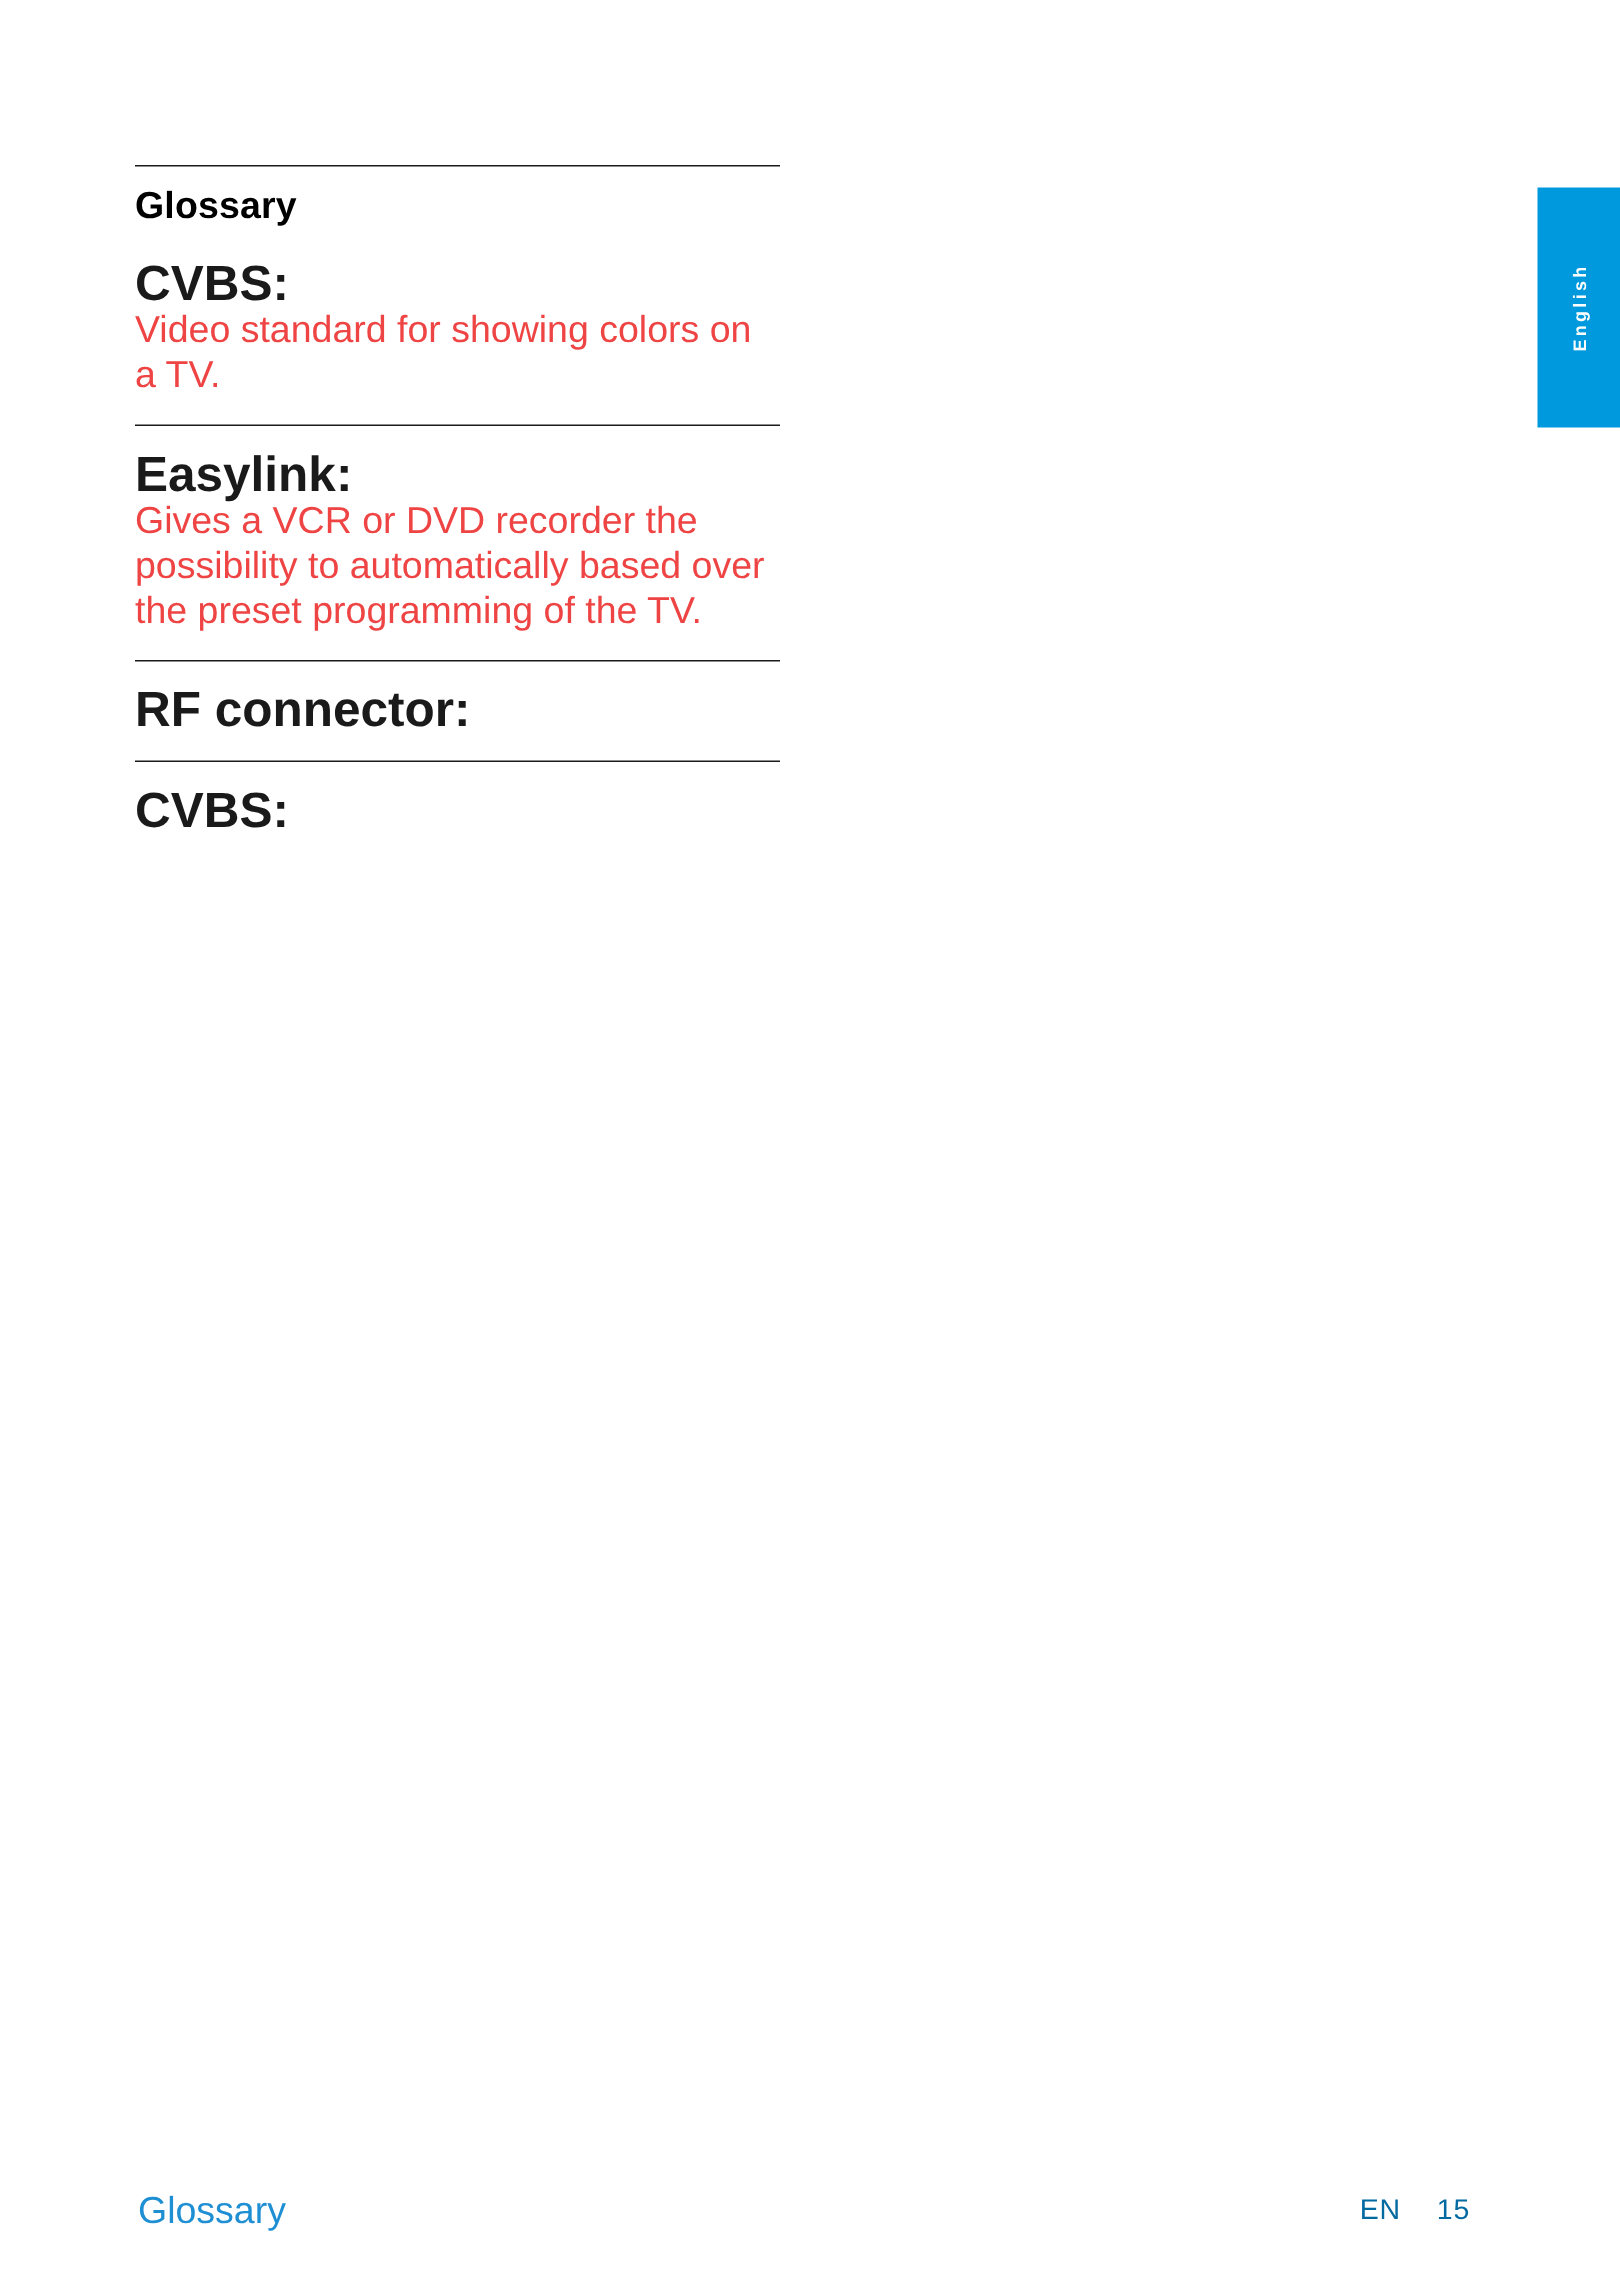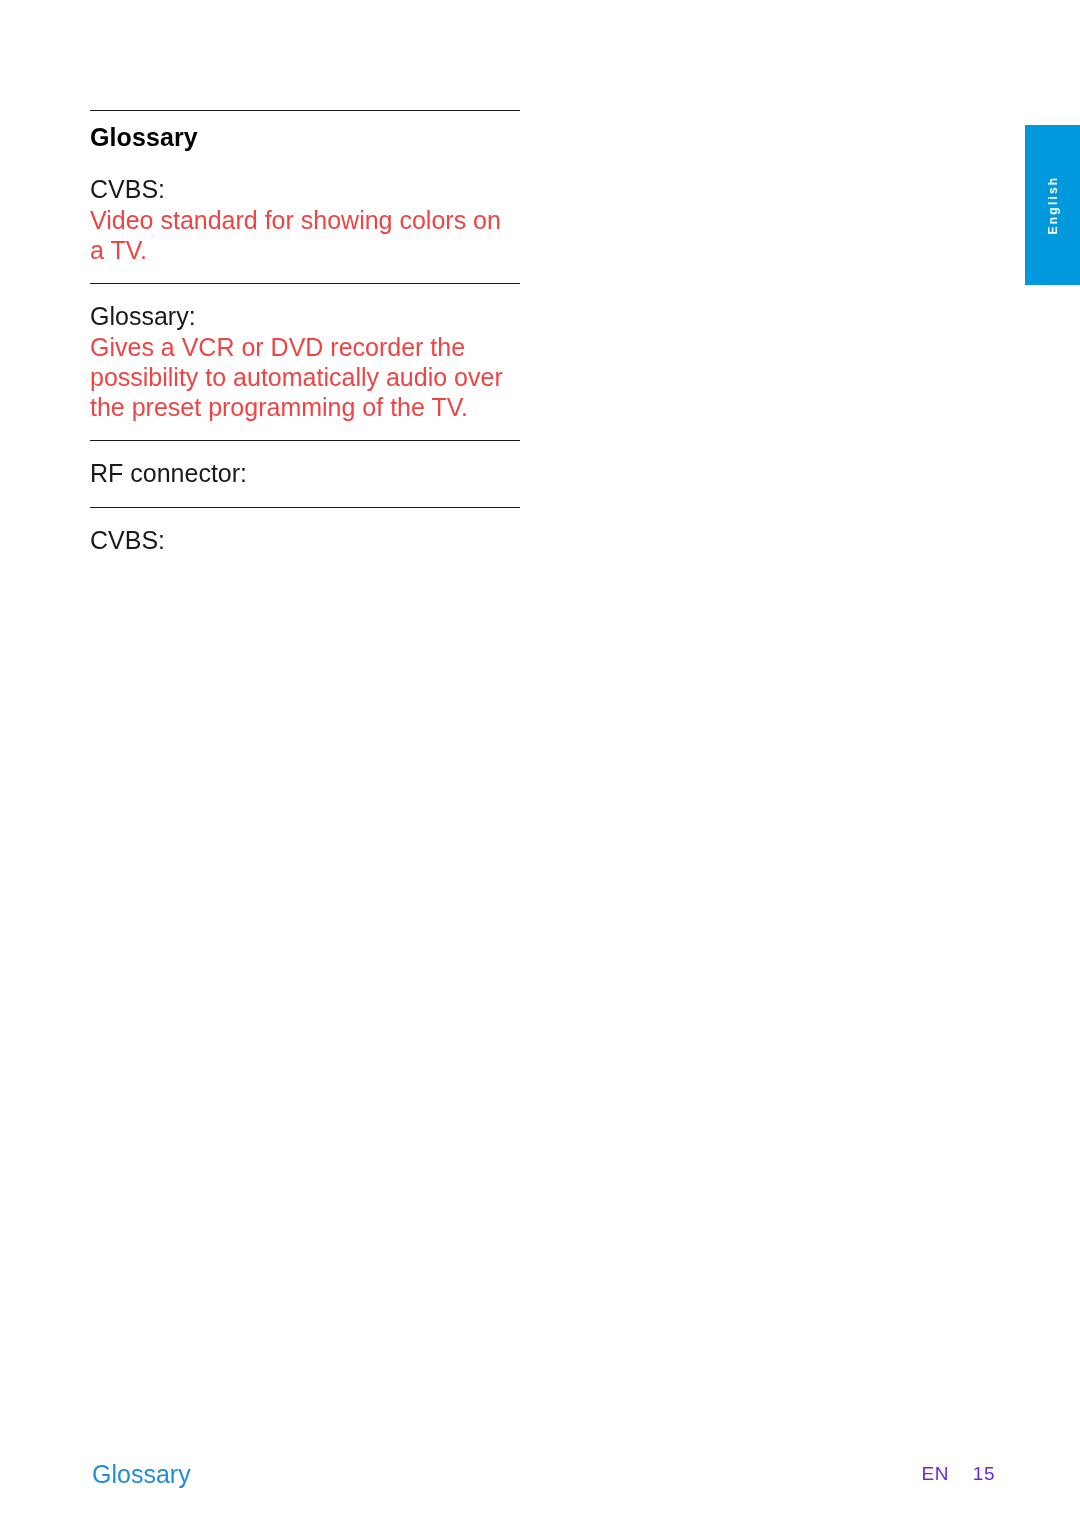--- a/index.html
+++ b/index.html
@@ -59,23 +59,23 @@
     font-weight: bold;
     margin: 12px 0 22px 0;
     letter-spacing: 0.1px;
     color: #000;
   }
 
   .entry {
     margin: 0;
   }
   .entry-term {
-    font-size: 25px;
+    font-size: 33px;
     line-height: 30px;
-    font-weight: normal;
+    font-weight: bold;
     color: #1a1a1a;
     margin: 0 0 1px 0;
   }
   .entry-def {
     font-size: 25px;
     line-height: 30px;
     font-weight: normal;
     color: #ef4444;
     margin: 0;
   }
@@ -93,24 +93,24 @@
   .footer-left {
     position: absolute;
     left: 92px;
     bottom: 38px;
     color: #1f8fd4;
     font-size: 25px;
     font-family: "Liberation Sans", sans-serif;
   }
   .footer-right {
     position: absolute;
-    right: 85px;
+    right: 100px;
     bottom: 42px;
     font-size: 19px;
-    color: #6d28d9;
+    color: #0369a1;
     letter-spacing: 0.5px;
   }
   .footer-right .page-num {
     display: inline-block;
     margin-left: 24px;
   }
 </style>
 </head>
 <body>
 
@@ -127,22 +127,22 @@
   <div class="entry">
     <p class="entry-term">CVBS:</p>
     <p class="entry-def">Video standard for showing colors on a TV.</p>
   </div>
 
   <div class="spacer-sm"></div>
   <hr class="rule">
   <div class="spacer-rule-top"></div>
 
   <div class="entry">
-    <p class="entry-term">Glossary:</p>
-    <p class="entry-def">Gives a VCR or DVD recorder the possibility to automatically audio over the preset programming of the TV.</p>
+    <p class="entry-term">Easylink:</p>
+    <p class="entry-def">Gives a VCR or DVD recorder the possibility to automatically based over the preset programming of the TV.</p>
   </div>
 
   <div class="spacer-sm"></div>
   <hr class="rule">
   <div class="spacer-rule-top"></div>
 
   <div class="entry">
     <p class="entry-term">RF connector:</p>
   </div>
 

